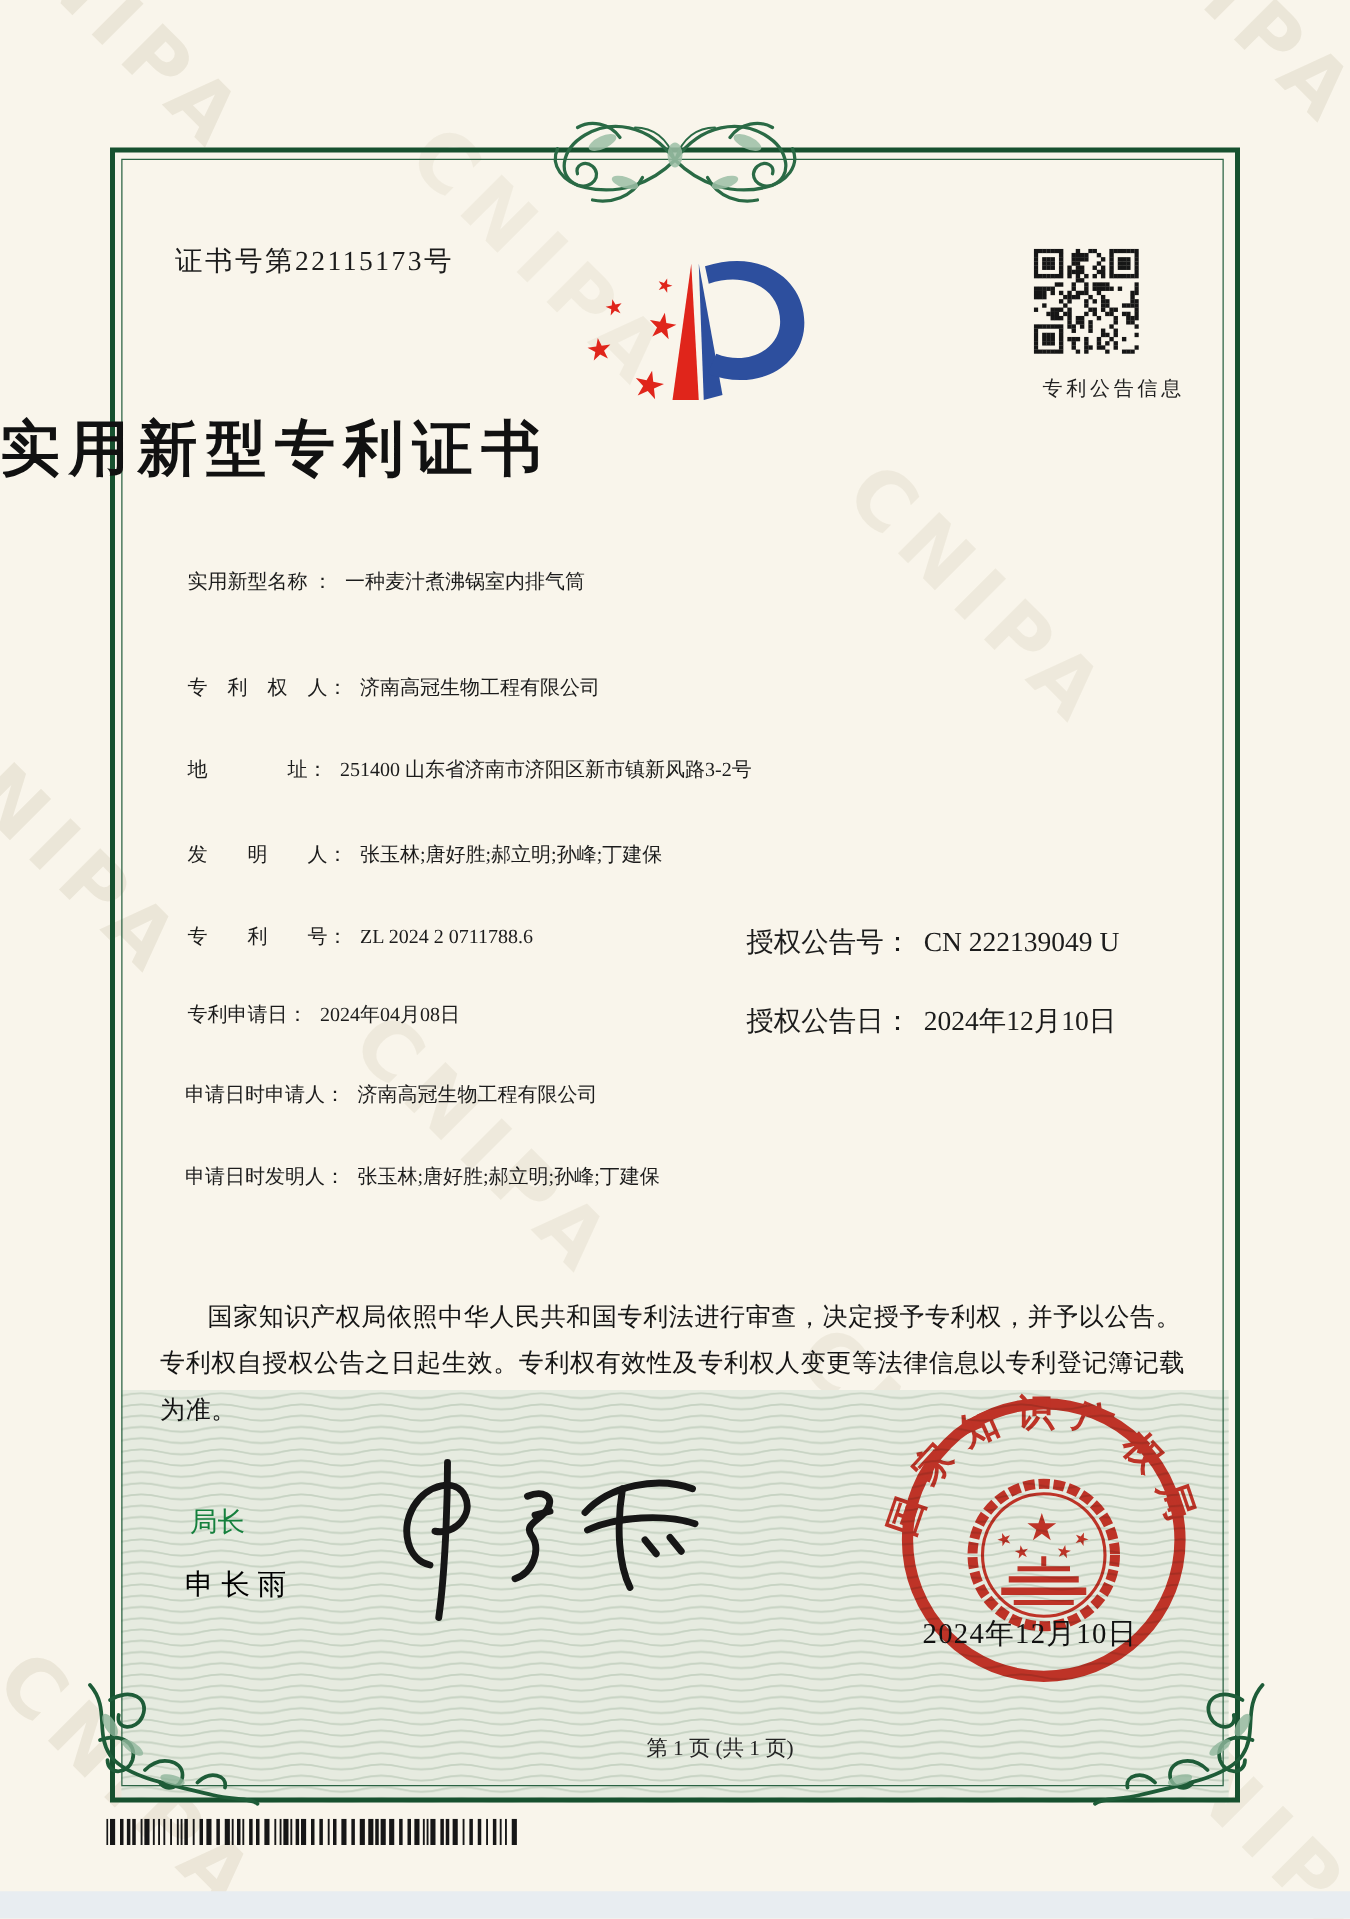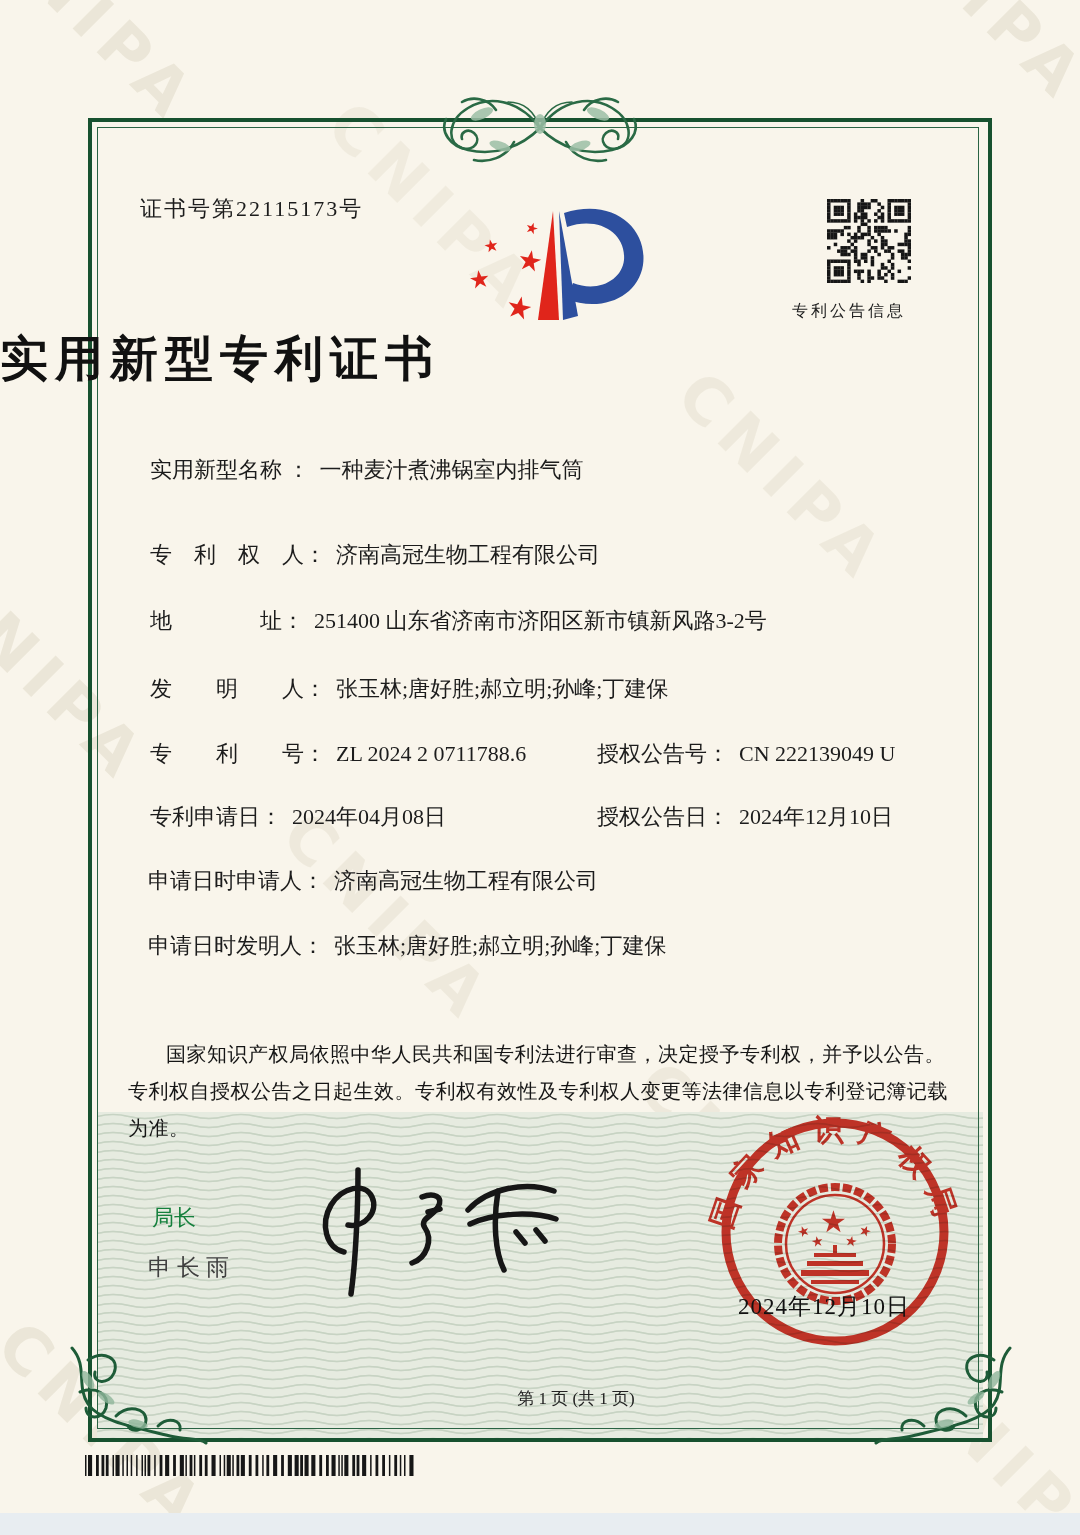--- a/index.html
+++ b/index.html
@@ -14,38 +14,38 @@
   
   .frame-outer{position:absolute;left:88px;top:118px;width:896px;height:1316px;
       border:4px solid #17512f;}
   .frame-inner{position:absolute;left:97px;top:127px;width:880px;height:1300px;
       border:1px solid #2a6343;}
   .orn{position:absolute;}
   
   .certno{position:absolute;left:140px;top:194px;font-size:22px;letter-spacing:2px;}
   .logo{position:absolute;left:452px;top:183px;}
   .qr{position:absolute;left:827px;top:199px;}
-  .qrlabel{position:absolute;left:792px;top:301px;width:156px;text-align:left;
+  .qrlabel{position:absolute;left:792px;top:301px;width:156px;text-align:right;
       font-size:16px;letter-spacing:3px;color:#222;}
   .title{position:absolute;left:0;top:327px;width:1080px;text-align:left;
       font-size:48px;font-weight:bold;letter-spacing:7px;color:#111;}
   
-  .row{position:absolute;left:150px;font-size:22px;white-space:nowrap;}
+  .row{position:absolute;left:150px;font-size:16px;white-space:nowrap;}
   .row .val{margin-left:10px;}
   .rcol{position:absolute;left:597px;font-size:22px;white-space:nowrap;}
   .rcol .val{margin-left:10px;}
   
   .legal{position:absolute;left:128px;top:1036px;width:828px;font-size:20px;
       line-height:37px;letter-spacing:.5px;color:#151515;}
   .legal .l1{text-indent:38px;}
   
   .boss{position:absolute;left:152px;top:1203px;font-size:22px;
       font-family:"Liberation Sans","DejaVu Sans",sans-serif;color:#15803d;}
   .bossname{position:absolute;left:148px;top:1252px;font-size:23px;letter-spacing:6px;
-      font-family:"Liberation Sans","DejaVu Sans",sans-serif;color:#404040;}
+      font-family:"Liberation Sans","DejaVu Sans",sans-serif;color:#000000;}
   .sig{position:absolute;left:292px;top:1164px;}
   
   .seal{position:absolute;left:707px;top:1104px;mix-blend-mode:multiply;}
   .sealdate{position:absolute;left:738px;top:1291px;font-size:23px;color:#111;
       letter-spacing:1px;}
   .footer{position:absolute;left:0;top:1387px;width:1080px;text-align:center;
       font-size:17px;color:#222;padding-left:36px;}
   .barcode{position:absolute;left:85px;top:1455px;}
   .bottomstrip{position:absolute;left:0;top:1513px;width:1080px;height:22px;
       background:#e8edf1;}

